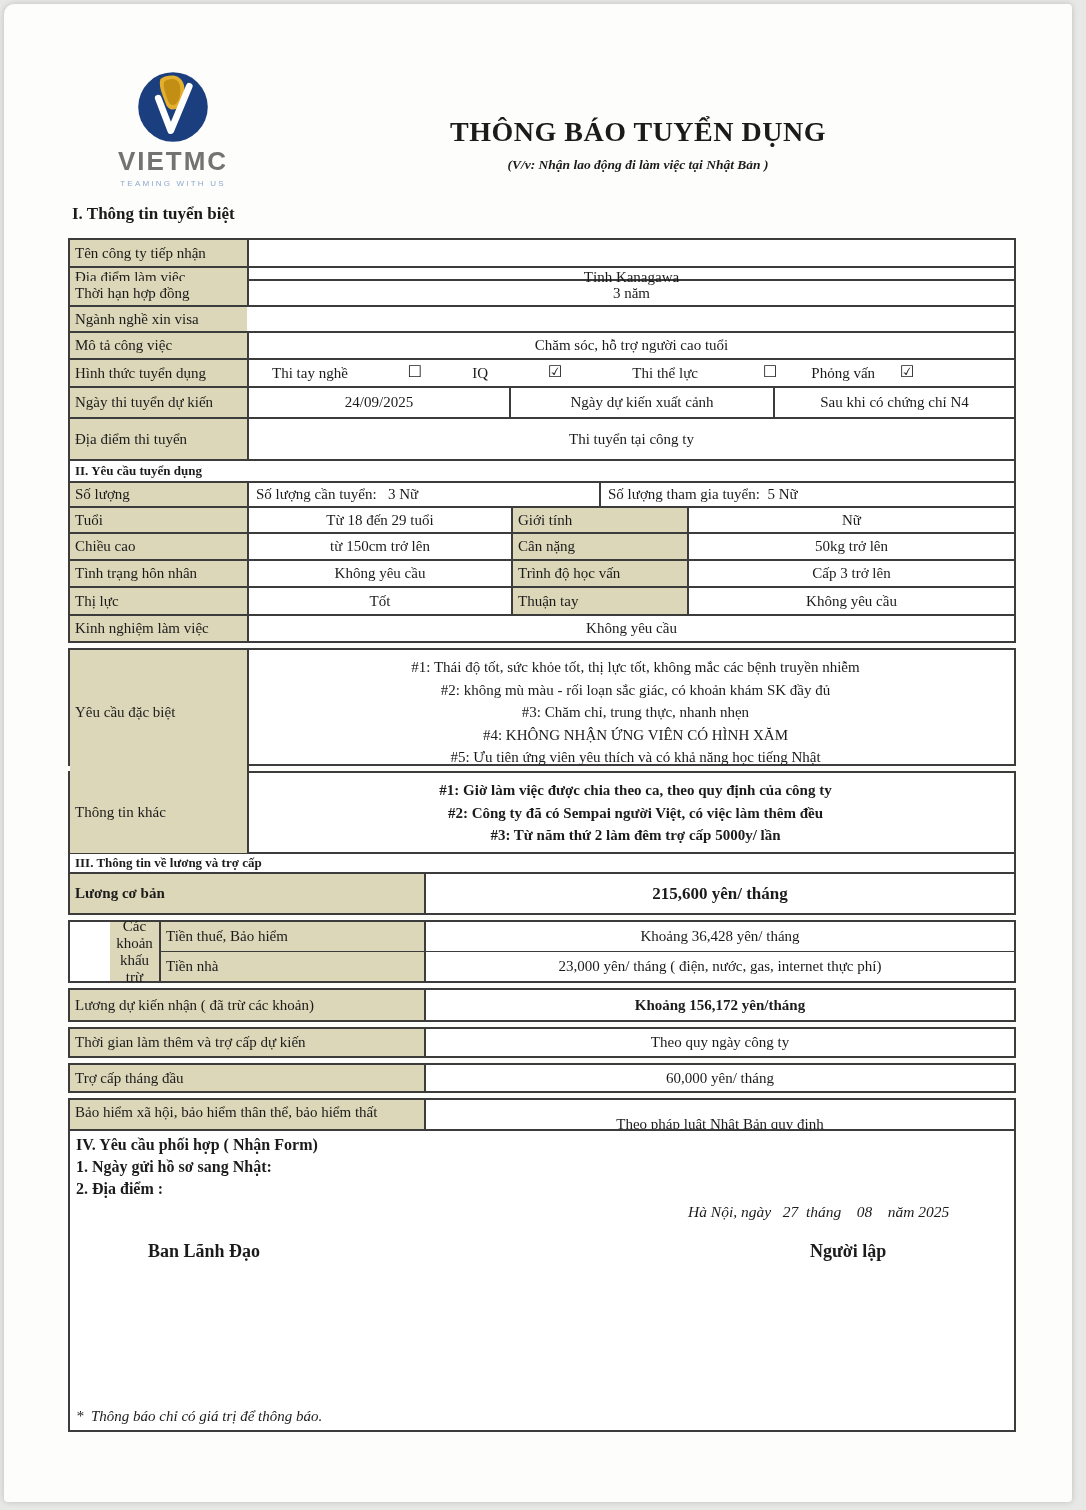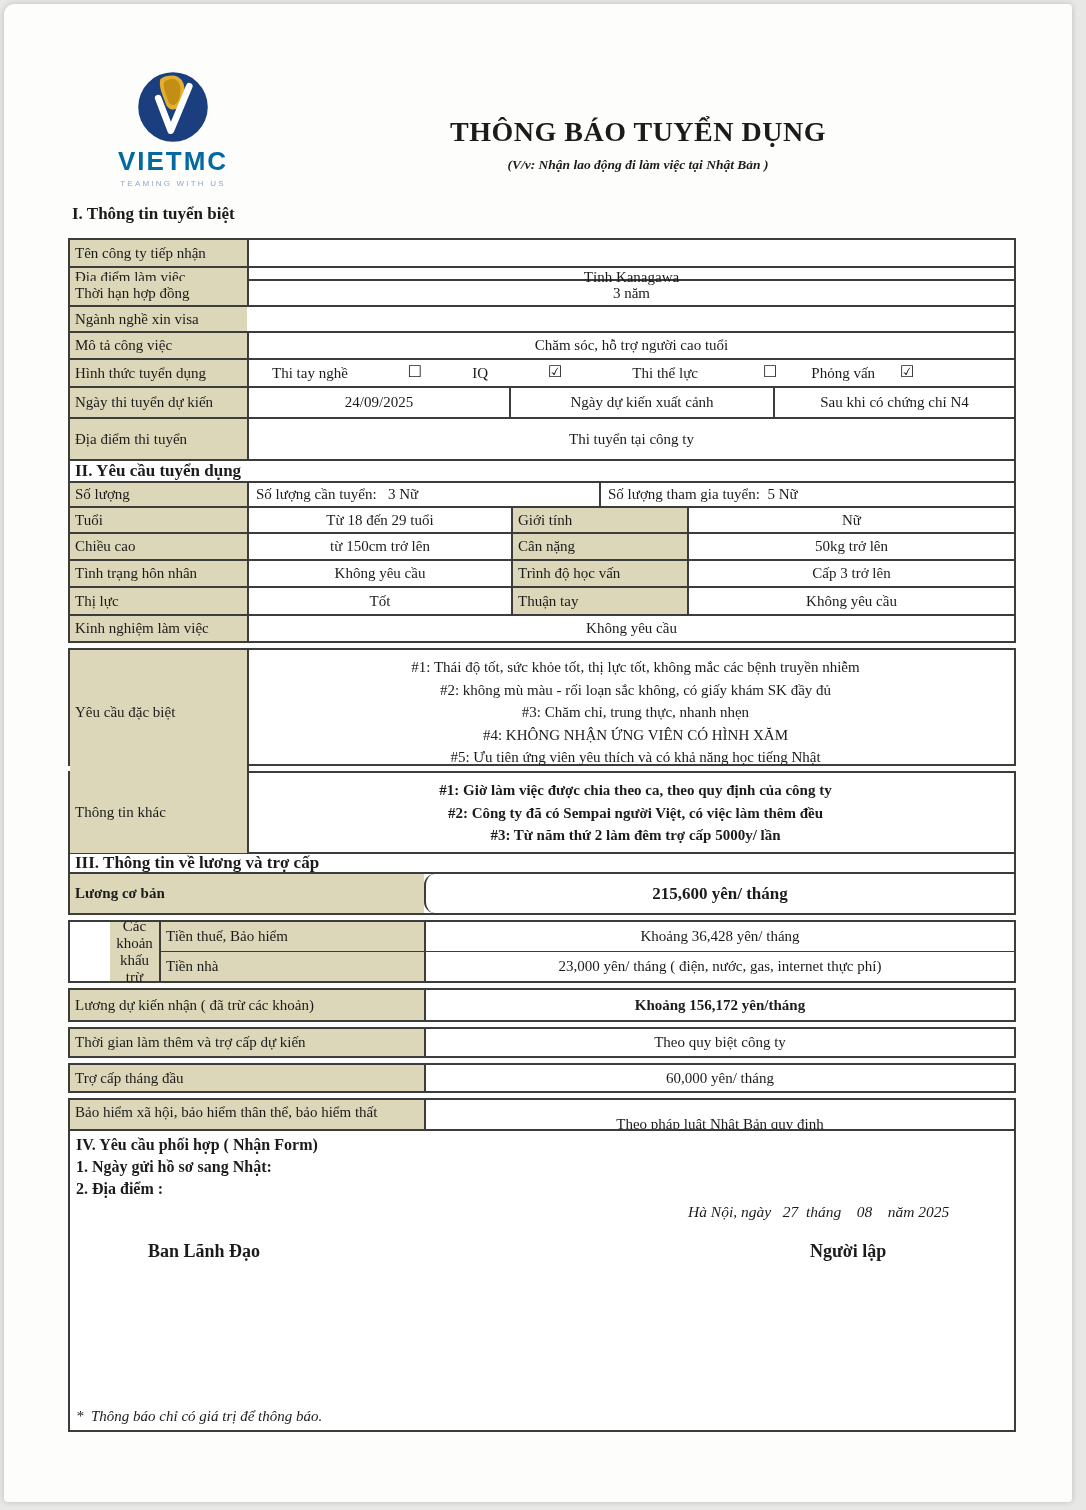--- a/index.html
+++ b/index.html
@@ -19,21 +19,21 @@
     box-shadow:0 0 6px rgba(0,0,0,.18);
     overflow:hidden;
   }
   .content{position:absolute;left:64px;top:0;width:948px;}
 
   
   .logo{position:absolute;left:30px;top:66px;width:150px;text-align:center;}
   .logo svg{width:74px;height:74px;display:block;margin:0 auto;}
   .logo-name{
     font-family:"Liberation Sans","DejaVu Sans",sans-serif;
-    font-weight:bold;font-size:26px;letter-spacing:2px;color:#0369a1;margin-top:2px;
+    font-weight:bold;font-size:26px;letter-spacing:2px;color:#737373;margin-top:2px;
   }
   .logo-tag{
     font-family:"Liberation Sans","DejaVu Sans",sans-serif;
     font-size:8px;letter-spacing:2.2px;color:#8fa9cd;margin-top:2px;
   }
   .titleblock{position:absolute;left:260px;top:112px;width:620px;text-align:center;}
   .doc-title{font-size:28px;font-weight:bold;letter-spacing:.5px;}
   .doc-subtitle{font-size:13.5px;font-weight:bold;font-style:italic;margin-top:9px;}
 
   
@@ -47,31 +47,31 @@
   }
   .t-row.first{margin-top:0;}
   .t-row.gap{margin-top:5px;}
   .cell{box-sizing:border-box;display:flex;align-items:center;min-width:0;}
   .cell.div{border-left:2px solid #3c3c3c;}
   .lab{padding:1px 5px;text-align:left;background:#dcd7b8;}
   .val{justify-content:center;text-align:center;padding:1px 4px;}
   .val.left{justify-content:flex-start;text-align:left;padding-left:7px;white-space:pre-wrap;}
   .khaki{background:#dcd7b8;}
   .b{font-weight:bold;}
-  .big{font-size:17px;border-radius:11px;}
+  .big{font-size:17px;}
 
   .cols-2{grid-template-columns:177px 1fr;}
   .cols-qty{grid-template-columns:177px 352px 1fr;}
   .cols-exam{grid-template-columns:177px 262px 264px 1fr;}
   .cols-pair{grid-template-columns:177px 264px 176px 1fr;}
   .cols-sal{grid-template-columns:354px 1fr;}
   .cols-grp{grid-template-columns:89px 265px 1fr;grid-auto-rows:1fr;}
 
   
-  .sec-row{display:flex;align-items:center;padding:0 5px;font-weight:bold;font-size:17px;}
+  .sec-row{display:flex;align-items:center;padding:0 5px;font-weight:bold;font-size:13px;}
 
   
   .chk-wrap{display:flex;align-items:center;padding-left:23px;}
   .chk-label{font-size:15px;}
   .cbx{
     font-family:"DejaVu Sans",sans-serif;font-size:16px;line-height:1;
     display:inline-block;transform:translateY(-1px);
   }
   .ml34{margin-left:34px;} .ml50{margin-left:50px;} .ml60{margin-left:60px;}
   .ml70{margin-left:70px;} .ml65{margin-left:65px;} .ml25{margin-left:25px;}
@@ -204,21 +204,21 @@
 
       <div class="t-row cols-2" style="height:29px">
         <div class="cell lab">Kinh nghiệm làm việc</div>
         <div class="cell val div">Không yêu cầu</div>
       </div>
 
       <div class="t-row cols-2 gap" style="height:118px">
         <div class="cell lab">Yêu cầu đặc biệt</div>
         <div class="cell div lines">
           <div>#1: Thái độ tốt, sức khỏe tốt, thị lực tốt, không mắc các bệnh truyền nhiễm</div>
-          <div>#2: không mù màu - rối loạn sắc không, có giấy khám SK đầy đủ</div>
+          <div>#2: không mù màu - rối loạn sắc giác, có khoản khám SK đầy đủ</div>
           <div>#3: Chăm chỉ, trung thực, nhanh nhẹn</div>
           <div>#4: KHÔNG NHẬN ỨNG VIÊN CÓ HÌNH XĂM</div>
           <div>#5: Ưu tiên ứng viên yêu thích và có khả năng học tiếng Nhật</div>
         </div>
       </div>
 
       <div class="t-row cols-2 gap" style="height:83px">
         <div class="cell lab">Thông tin khác</div>
         <div class="cell div lines b">
           <div>#1:  Giờ làm việc được chia theo ca, theo quy định của công ty</div>
@@ -244,21 +244,21 @@
         <div class="cell val div">23,000 yên/ tháng ( điện, nước, gas, internet thực phí)</div>
       </div>
 
       <div class="t-row cols-sal gap" style="height:34px">
         <div class="cell lab">Lương dự kiến nhận ( đã trừ các khoản)</div>
         <div class="cell val div b">Khoảng 156,172 yên/tháng</div>
       </div>
 
       <div class="t-row cols-sal gap" style="height:31px">
         <div class="cell lab">Thời gian làm thêm và trợ cấp dự kiến</div>
-        <div class="cell val div">Theo quy biệt công ty</div>
+        <div class="cell val div">Theo quy ngày công ty</div>
       </div>
 
       <div class="t-row cols-sal gap" style="height:30px">
         <div class="cell lab">Trợ cấp tháng đầu</div>
         <div class="cell val div">60,000 yên/ tháng</div>
       </div>
 
       <div class="t-row cols-sal gap" style="height:33px">
         <div class="cell lab" style="line-height:23px;">Bảo hiểm xã hội, bảo hiểm thân thể, bảo hiểm thất nghiệp, thuế thu nhập</div>
         <div class="cell val div">Theo pháp luật Nhật Bản quy định</div>

